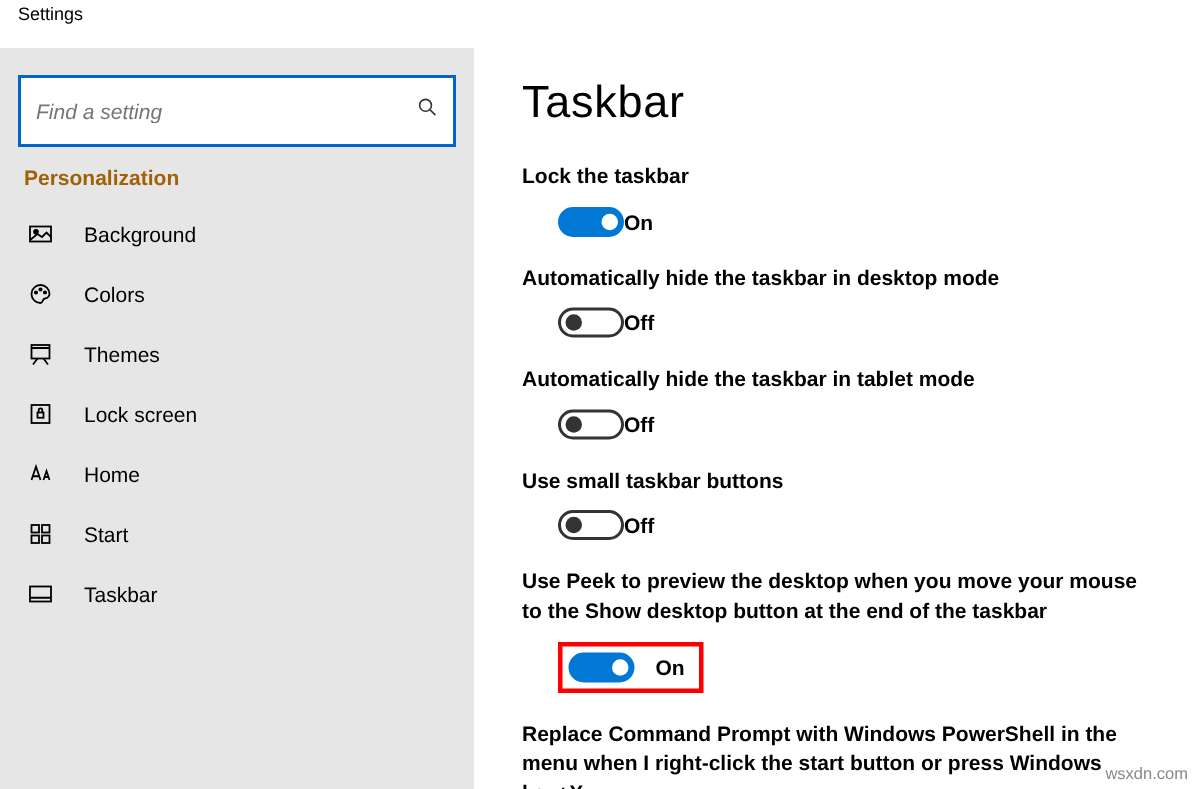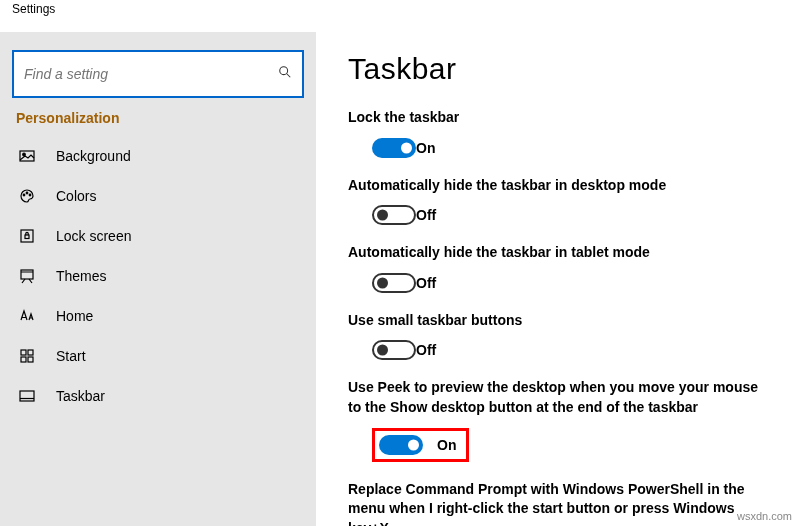--- a/index.html
+++ b/index.html
@@ -70,35 +70,35 @@
             <circle cx="5" cy="7" r="0.8" fill="#000"></circle>
             <circle cx="8" cy="5" r="0.8" fill="#000"></circle>
             <circle cx="11" cy="7" r="0.8" fill="#000"></circle>
           </svg>
         </span>
       <span>Colors</span>
     </div>
     <div class="nav-item">
       <span class="nav-icon">
           <svg viewBox="0 0 16 16">
+            <rect x="2" y="2" width="12" height="9"></rect>
+            <path d="M2 4 H14 M10 11 L13 15 M6 11 L3 15"></path>
+          </svg>
+        </span>
+      <span>Themes</span>
+    </div>
+    <div class="nav-item">
+      <span class="nav-icon">
+          <svg viewBox="0 0 16 16">
             <rect x="2" y="2" width="12" height="12"></rect>
             <rect x="6" y="7" width="4" height="3.5"></rect>
             <path d="M6.8 7 V5.5 A1.2 1.2 0 0 1 9.2 5.5 V7"></path>
           </svg>
         </span>
       <span>Lock screen</span>
-    </div>
-    <div class="nav-item">
-      <span class="nav-icon">
-          <svg viewBox="0 0 16 16">
-            <rect x="2" y="2" width="12" height="9"></rect>
-            <path d="M2 4 H14 M10 11 L13 15 M6 11 L3 15"></path>
-          </svg>
-        </span>
-      <span>Themes</span>
     </div>
     <div class="nav-item">
       <span class="nav-icon">
           <svg viewBox="0 0 16 16" stroke-width="1.4">
             <path d="M2 12 L5 3 L8 12 M3 9.5 H7"></path>
             <path d="M10 12 L12 6 L14 12 M10.7 10 H13.3"></path>
           </svg>
         </span>
       <span>Home</span>
     </div>

